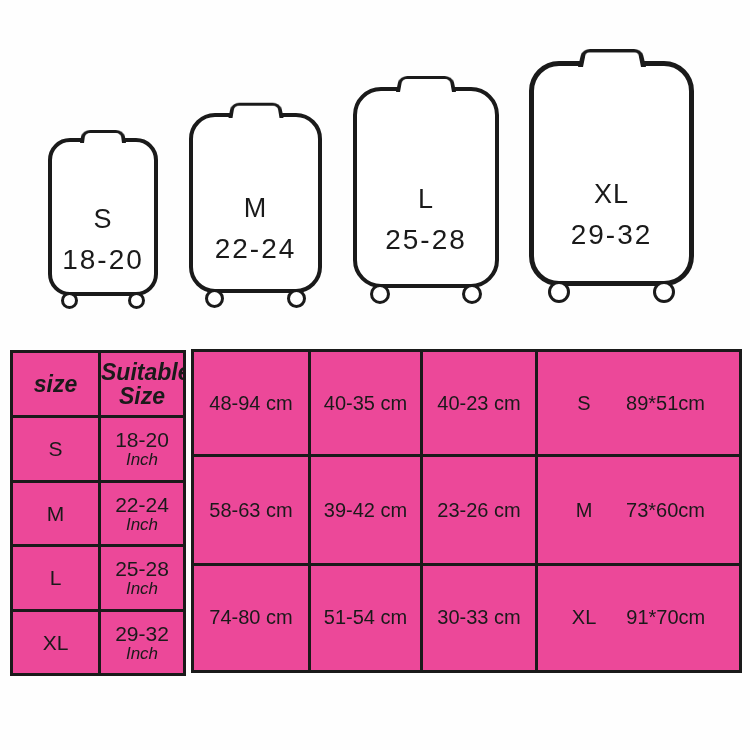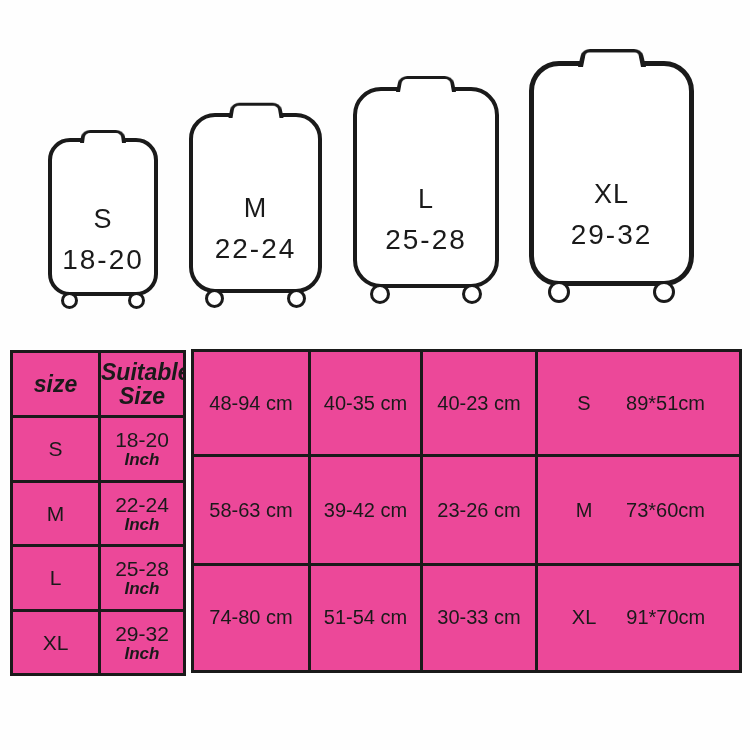--- a/index.html
+++ b/index.html
@@ -74,21 +74,21 @@
     vertical-align: middle;
     padding: 0;
     overflow: hidden;
   }
   th { font-style: italic; font-weight: bold; }
 
   .size-table { left: 10px; top: 350px; width: 173px; height: 323px; }
   .size-table th { font-size: 23px; line-height: 1.05; }
   .size-table td { font-size: 21px; }
   .size-table .range-line { font-size: 21px; line-height: 1.05; }
-  .size-table .unit-line  { font-size: 17px; font-weight: bold; font-style: italic; line-height: 1.05; }
+  .size-table .unit-line  { font-size: 17px; font-weight: normal; font-style: italic; line-height: 1.05; }
 
   .dim-table { left: 191px; top: 349px; width: 548px; height: 324px; }
   .dim-table th { font-size: 21px; }
   .dim-table td { font-size: 20px; }
   .rec-cell { display: flex; align-items: center; justify-content: center; gap: 30px; }
   .rec-cell .rec-size { min-width: 24px; text-align: center; }
 </style>
 </head>
 <body>
 

